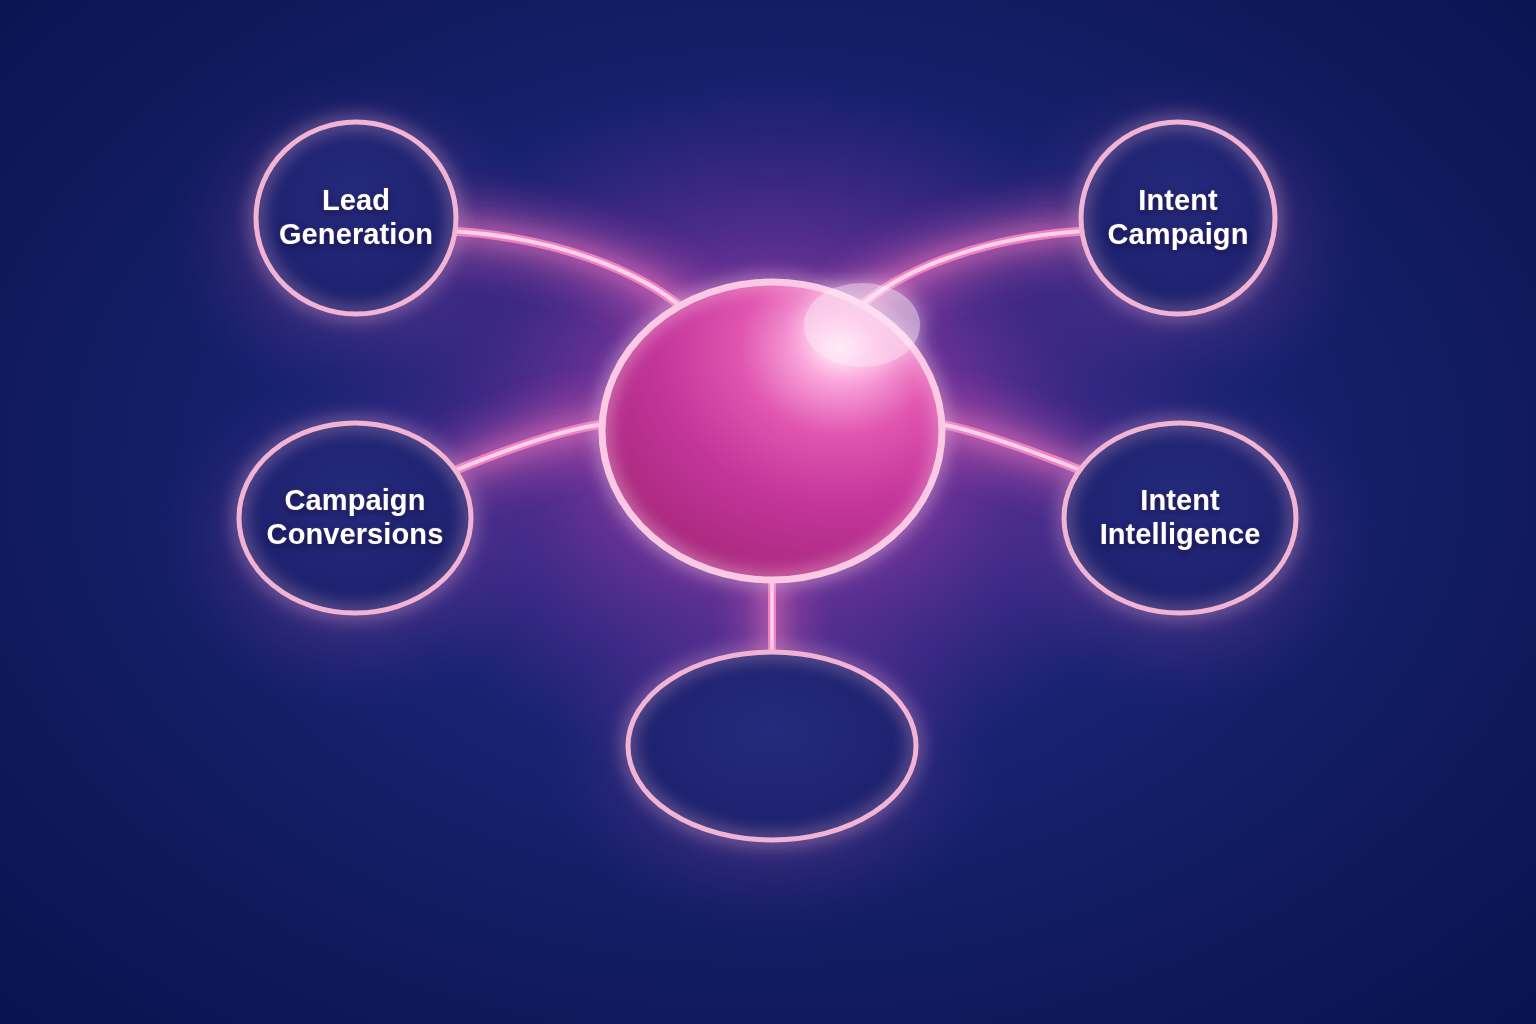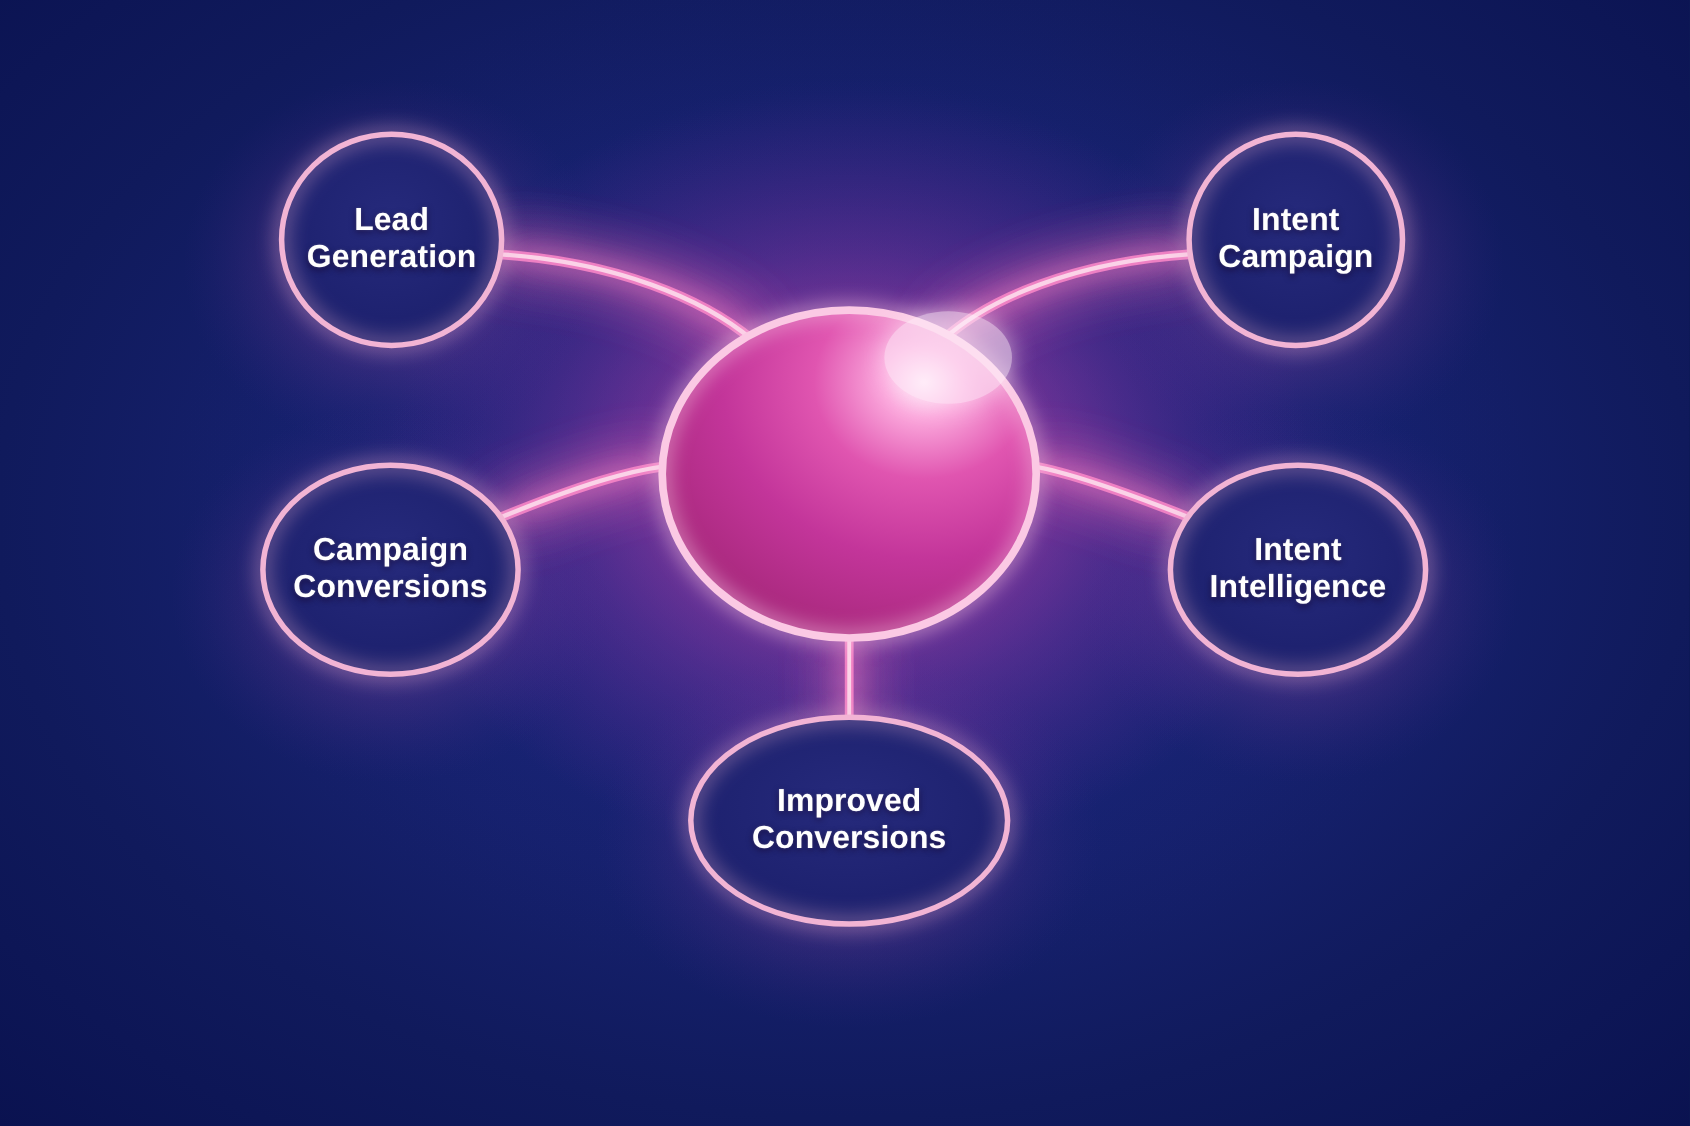--- a/index.html
+++ b/index.html
@@ -192,19 +192,15 @@
   <div class="node-label satellite-label" style="left:239px; top:423px; width:232px; height:190px;">
     <span>Campaign</span>
     <span>Conversions</span>
   </div>
 
   <div class="node-label satellite-label" style="left:1064px; top:423px; width:232px; height:190px;">
     <span>Intent</span>
     <span>Intelligence</span>
   </div>
 
-  <div class="node-label satellite-label" style="left:628px; top:652px; width:288px; height:188px;">
-    <span>Improved</span>
-    <span>Conversions</span>
-  </div>
 
 
 </div>
 
 </body></html>

